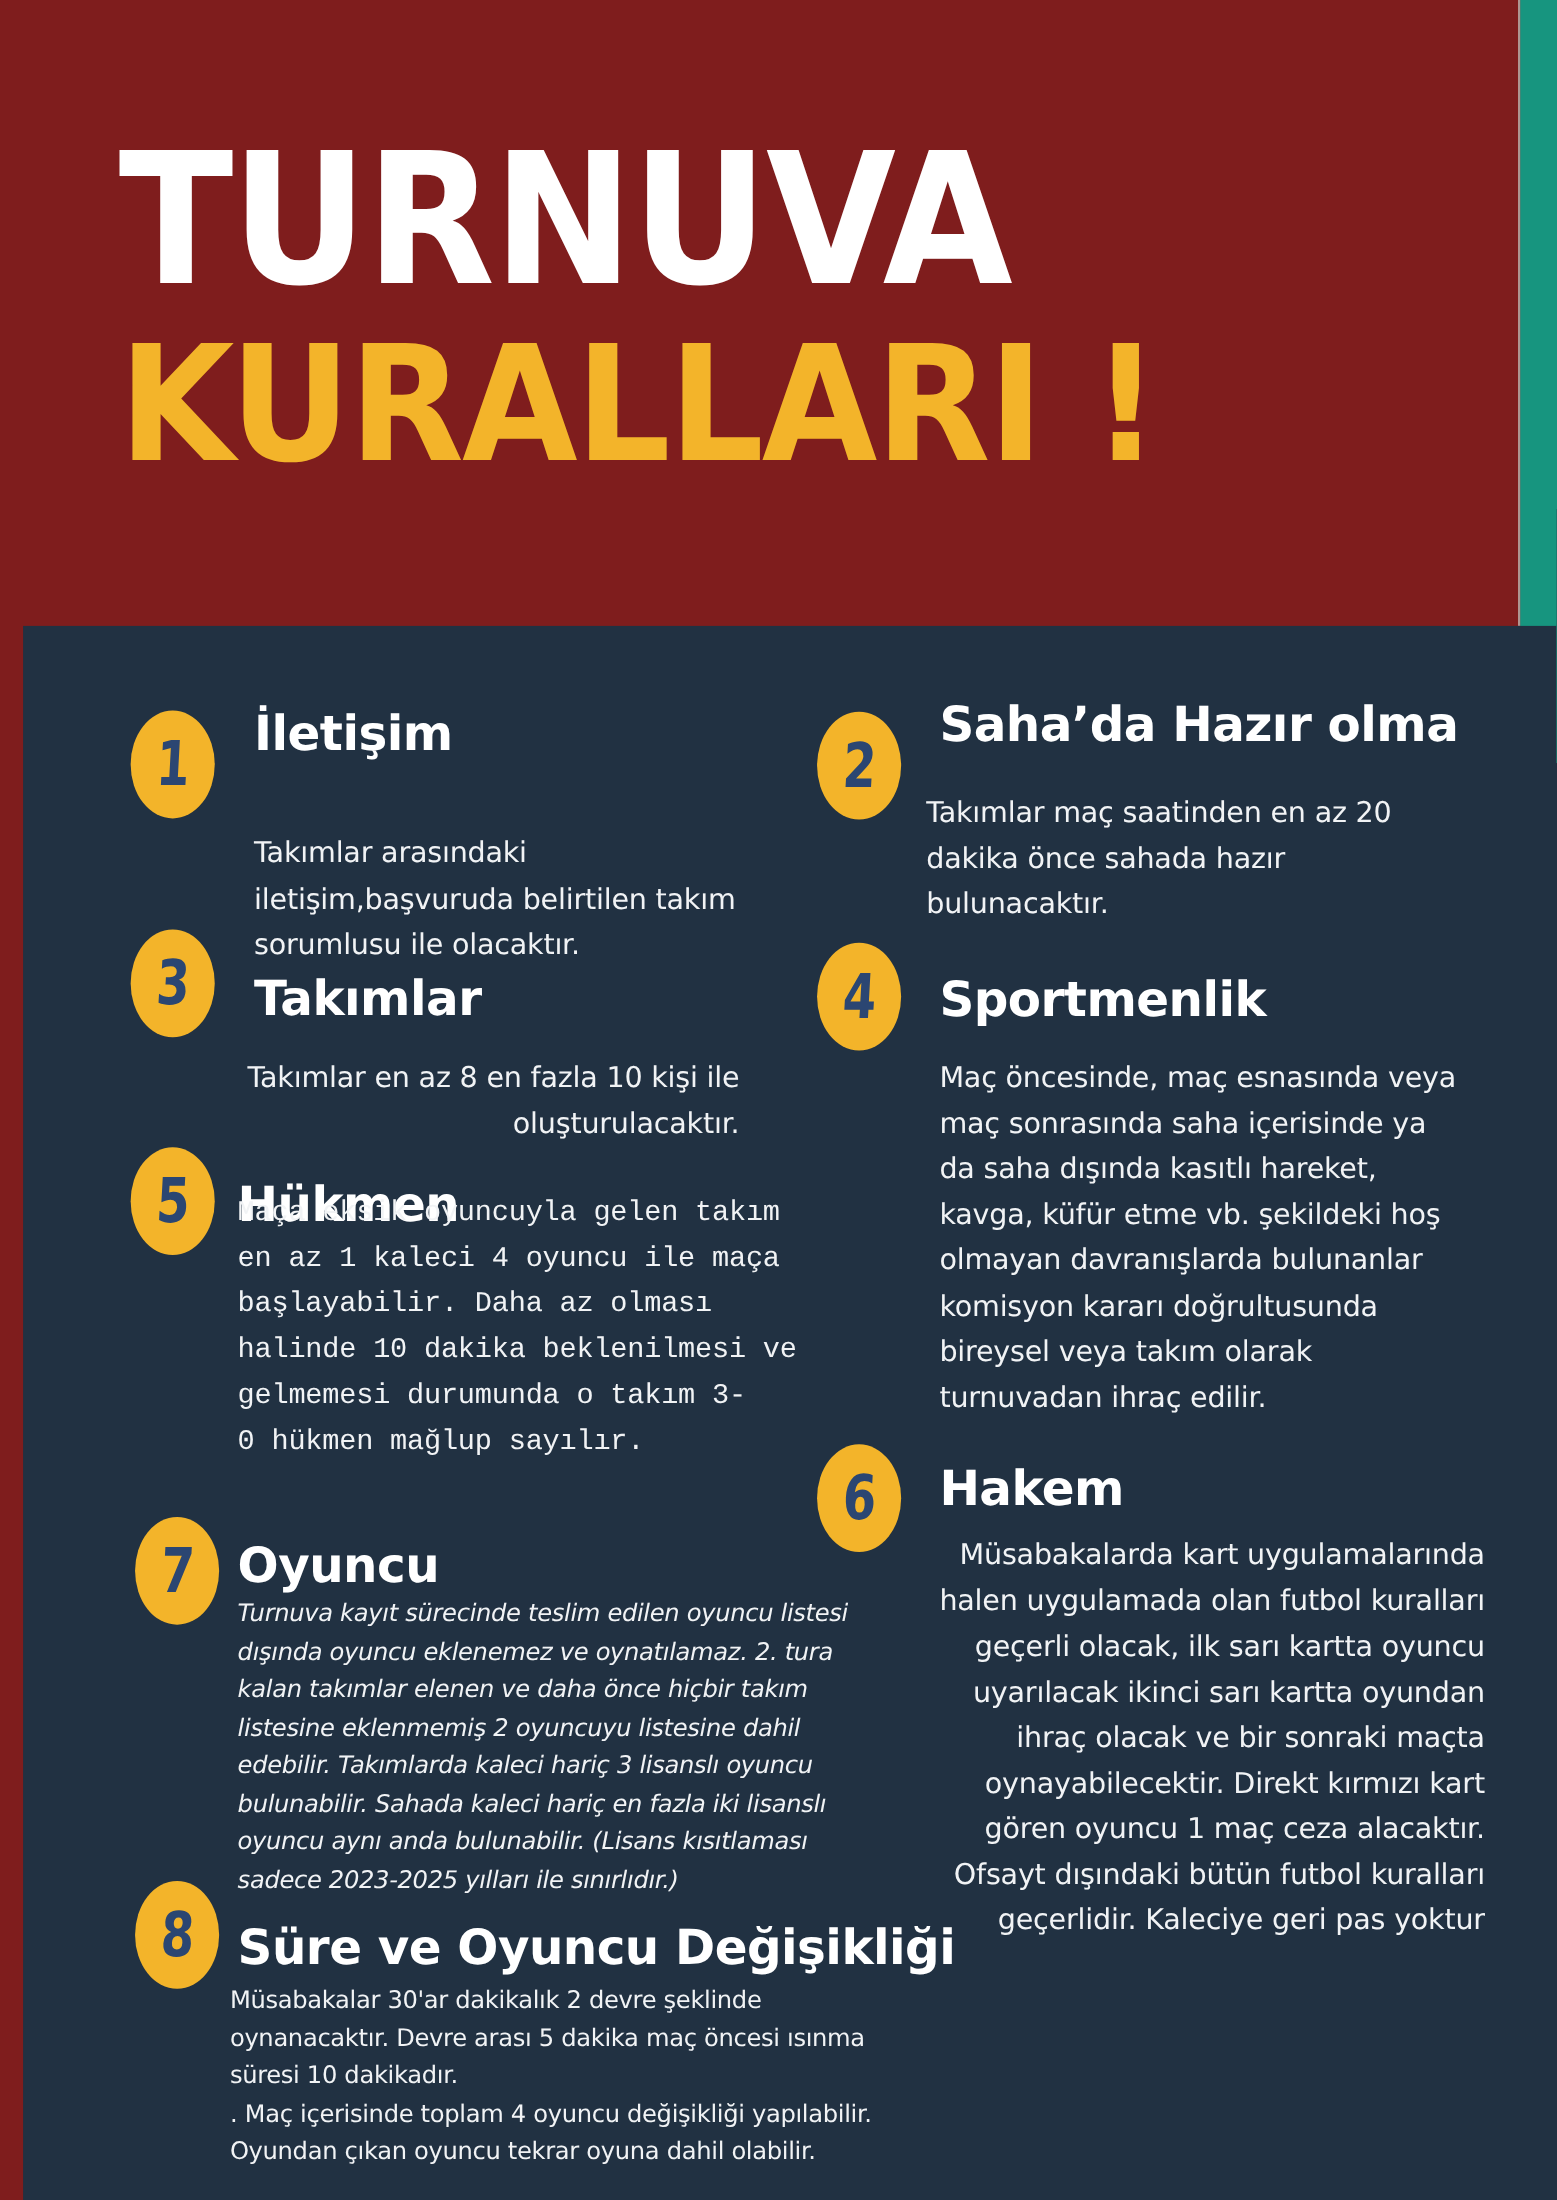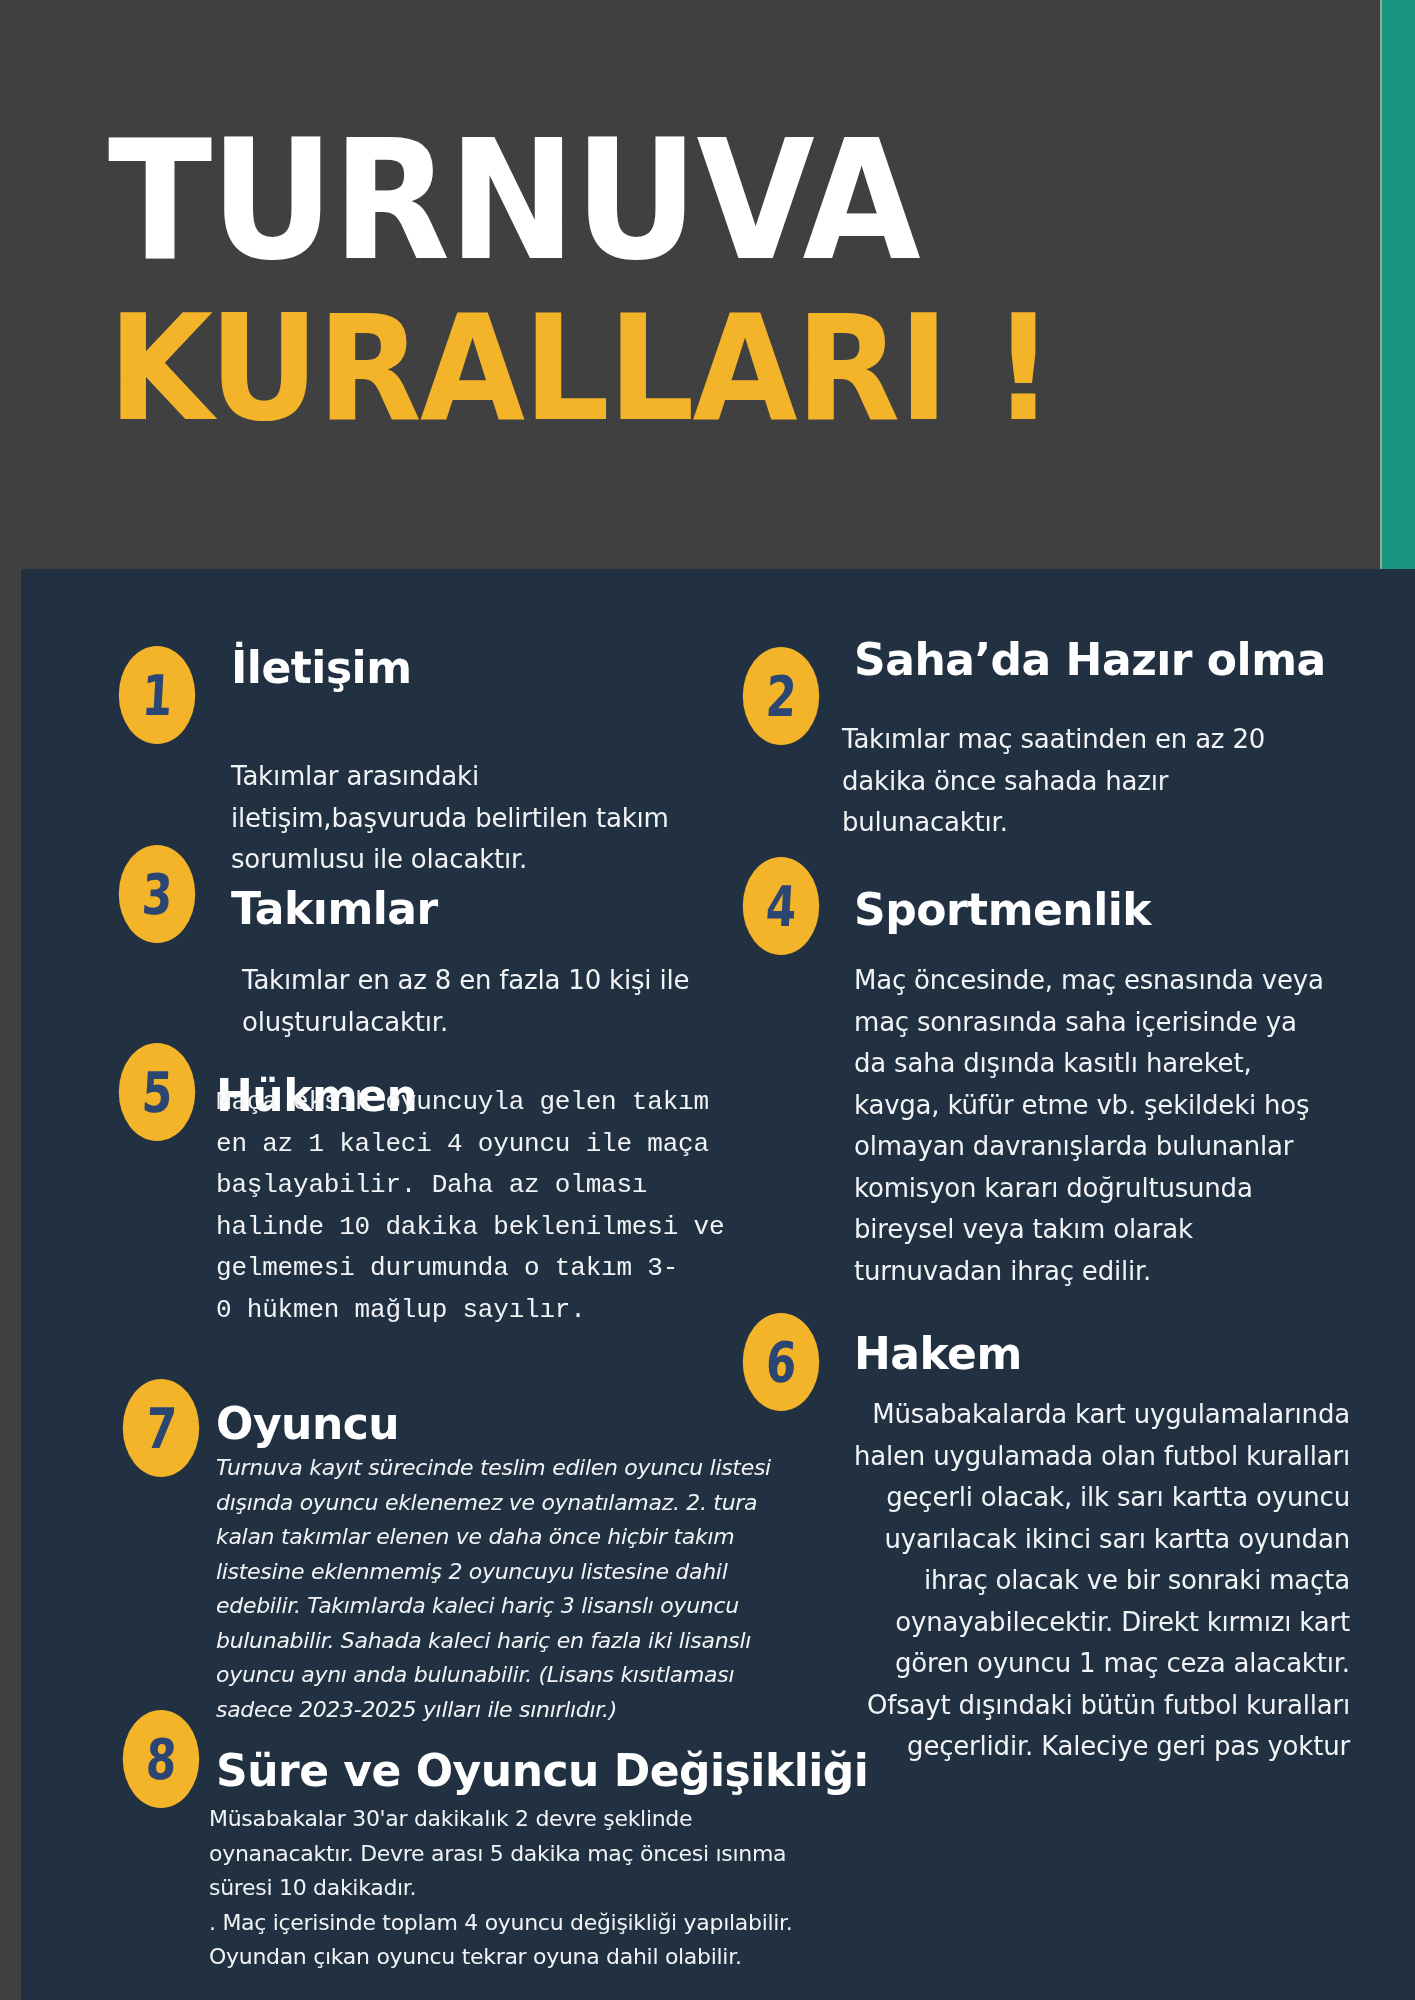--- a/index.html
+++ b/index.html
@@ -1,21 +1,21 @@
 <!DOCTYPE html>
 <html><head>
 <meta charset="utf-8">
 <style>
   * { margin: 0; padding: 0; box-sizing: border-box; }
   html, body {
     width: 1415px; height: 2000px; overflow: hidden;
     background: #17957f;
     font-family: "DejaVu Sans", "Liberation Sans", sans-serif;
   }
-  .page { position: relative; width: 1382px; height: 2000px; background: #404040; }
+  .page { position: relative; width: 1382px; height: 2000px; background: #7f1d1d; }
   .edge-line { position: absolute; right: 0; top: 0; width: 2px; height: 569px; background: #cfe6e0; opacity: 0.6; }
 
   .title { position: absolute; left: 108px; font-family: "DejaVu Sans", sans-serif; font-weight: bold; letter-spacing: -2px; line-height: 1; white-space: nowrap; }
   .title-line1 { top: 118px; font-size: 166px; color: #ffffff; transform: scaleX(0.92); transform-origin: left top; }
   .title-line2 { top: 295px; font-size: 146px; color: #f3b42a; transform: scaleX(0.93); transform-origin: left top; }
 
   .panel { position: absolute; left: 21px; top: 569px; width: 1394px; height: 1431px; background: #213142; }
 
   .badge {
     position: absolute; width: 98px; height: 98px; border-radius: 50%;
@@ -62,21 +62,21 @@
   <div class="body t-lg" style="left:842px;top:719px;">
     <span class="ln">Takımlar maç saatinden en az 20</span>
     <span class="ln">dakika önce sahada hazır</span>
     <span class="ln">bulunacaktır.</span>
   </div>
 
   <div class="badge" style="left:108px;top:845px;">
       <span>3</span>
     </div>
   <div class="heading h-lg" style="left:231px;top:887px;">Takımlar</div>
-  <div class="body t-lg" style="left:242px;top:960px;">
+  <div class="body t-lg" style="left:225px;top:960px;text-align:right;">
     <span class="ln">Takımlar en az 8 en fazla 10 kişi ile</span>
     <span class="ln">oluşturulacaktır.</span>
   </div>
 
   <div class="badge" style="left:732px;top:857px;">
       <span>4</span>
     </div>
   <div class="heading h-lg" style="left:854px;top:888px;">Sportmenlik</div>
   <div class="body t-lg" style="left:854px;top:960px;">
     <span class="ln">Maç öncesinde, maç esnasında veya</span>

